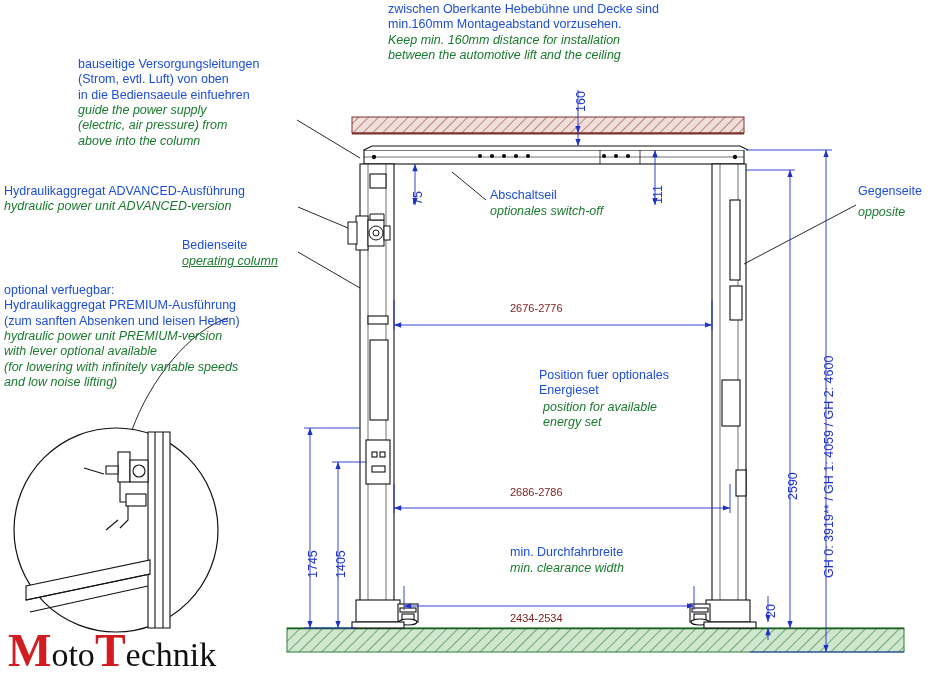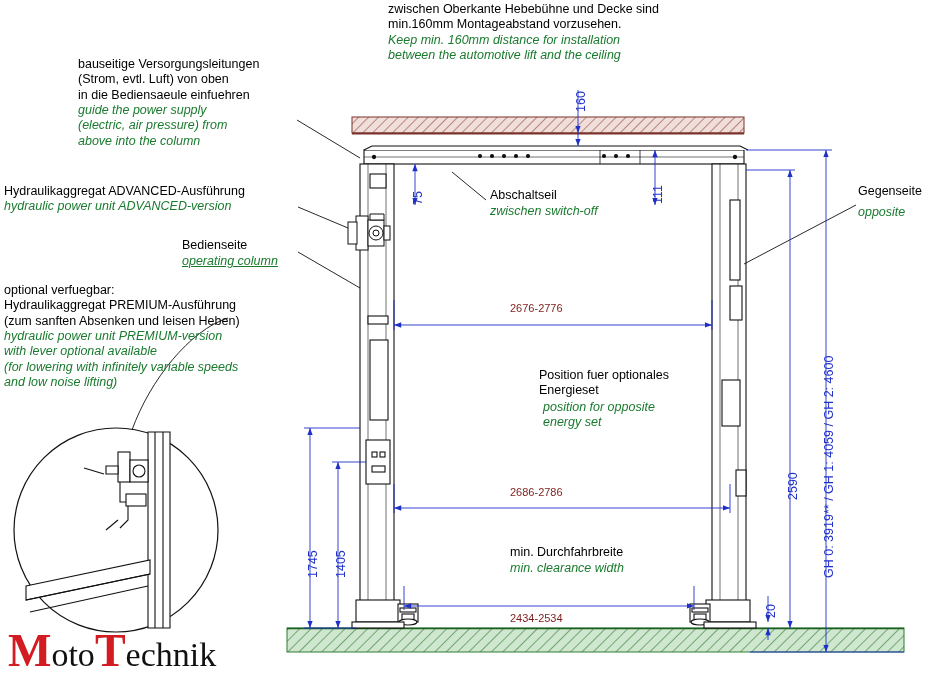--- a/index.html
+++ b/index.html
@@ -3,21 +3,21 @@
 <meta charset="utf-8">
 <style>
   html,body{margin:0;padding:0;}
   body{
     width:944px;height:680px;position:relative;
     background:#ffffff;
     font-family:"Liberation Sans", sans-serif;
     overflow:hidden;
   }
   .t{position:absolute;white-space:pre;line-height:1.22;}
-  .de{color:#000000;font-size:12.5px;}
+  .de{color:#1d4ed8;font-size:12.5px;}
   .en{color:#1a7a2e;font-style:italic;font-size:12.5px;}
   .dim{color:#7f1d1d;font-size:11px;}
   .dimv{color:#1f30c8;font-size:12.5px;transform-origin:left top;}
   svg{position:absolute;left:0;top:0;}
   .logo{position:absolute;left:8px;top:628px;}
   .logo .m{font-family:"Liberation Serif",serif;font-size:46px;font-weight:bold;color:#d31b22;line-height:1;}
   .logo .rest{font-family:"Liberation Serif",serif;font-size:34px;font-weight:normal;color:#111;line-height:1;}
   .logo .t2{font-family:"Liberation Serif",serif;font-size:46px;font-weight:bold;color:#d31b22;line-height:1;}
 </style>
 </head>
@@ -225,28 +225,28 @@
 
 <div class="t de" style="left:4px;top:283px;">optional verfuegbar:
 Hydraulikaggregat PREMIUM-Ausführung
 (zum sanften Absenken und leisen Heben)</div>
 <div class="t en" style="left:4px;top:329px;">hydraulic power unit PREMIUM-version
 with lever optional available
 (for lowering with infinitely variable speeds
 and low noise lifting)</div>
 
 <div class="t de" style="left:490px;top:188px;">Abschaltseil</div>
-<div class="t en" style="left:490px;top:204px;">zwischen switch-off</div>
+<div class="t en" style="left:490px;top:204px;">optionales switch-off</div>
 
 <div class="t de" style="left:858px;top:184px;">Gegenseite</div>
 <div class="t en" style="left:858px;top:205px;">opposite</div>
 
 <div class="t de" style="left:539px;top:368px;">Position fuer optionales
 Energieset</div>
-<div class="t en" style="left:543px;top:400px;">position for opposite
+<div class="t en" style="left:543px;top:400px;">position for available
 energy set</div>
 
 <div class="t de" style="left:510px;top:545px;">min. Durchfahrbreite</div>
 <div class="t en" style="left:510px;top:561px;">min. clearance width</div>
 
 <div class="t dimv" style="left:574px;top:112px;transform:rotate(-90deg);">160</div>
 <div class="t dimv" style="left:651px;top:204px;transform:rotate(-90deg);">111</div>
 <div class="t dimv" style="left:411px;top:205px;transform:rotate(-90deg);">75</div>
 
 <div class="t dim" style="left:510px;top:302px;">2676-2776</div>

